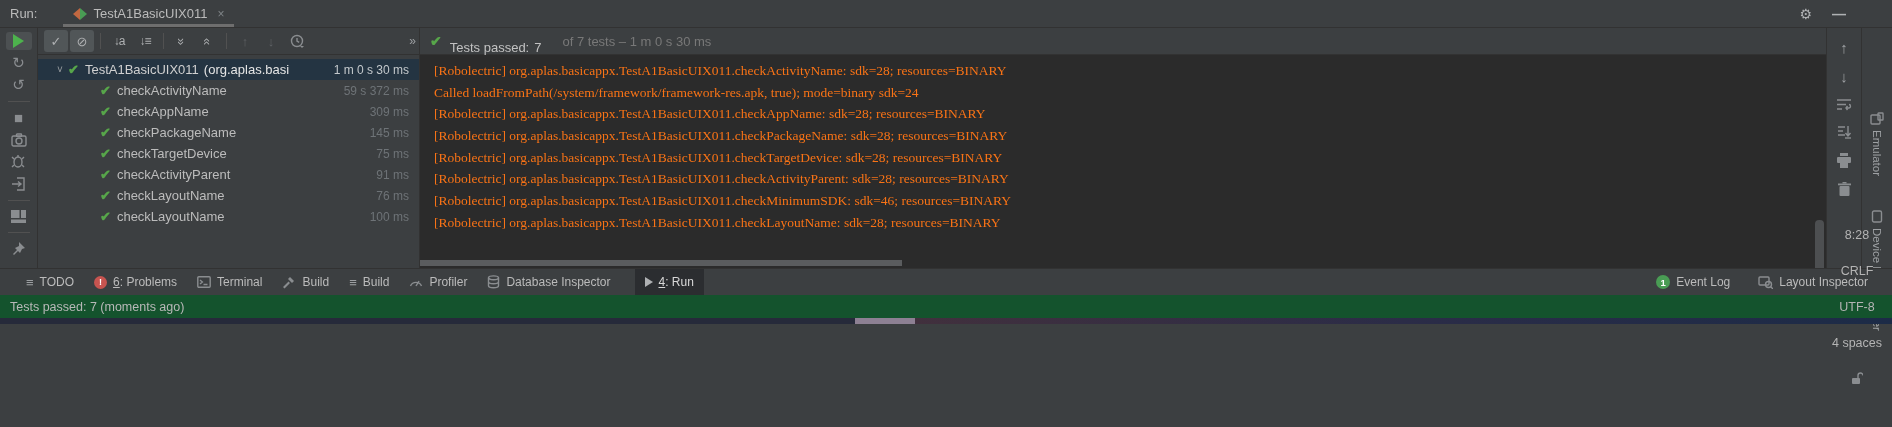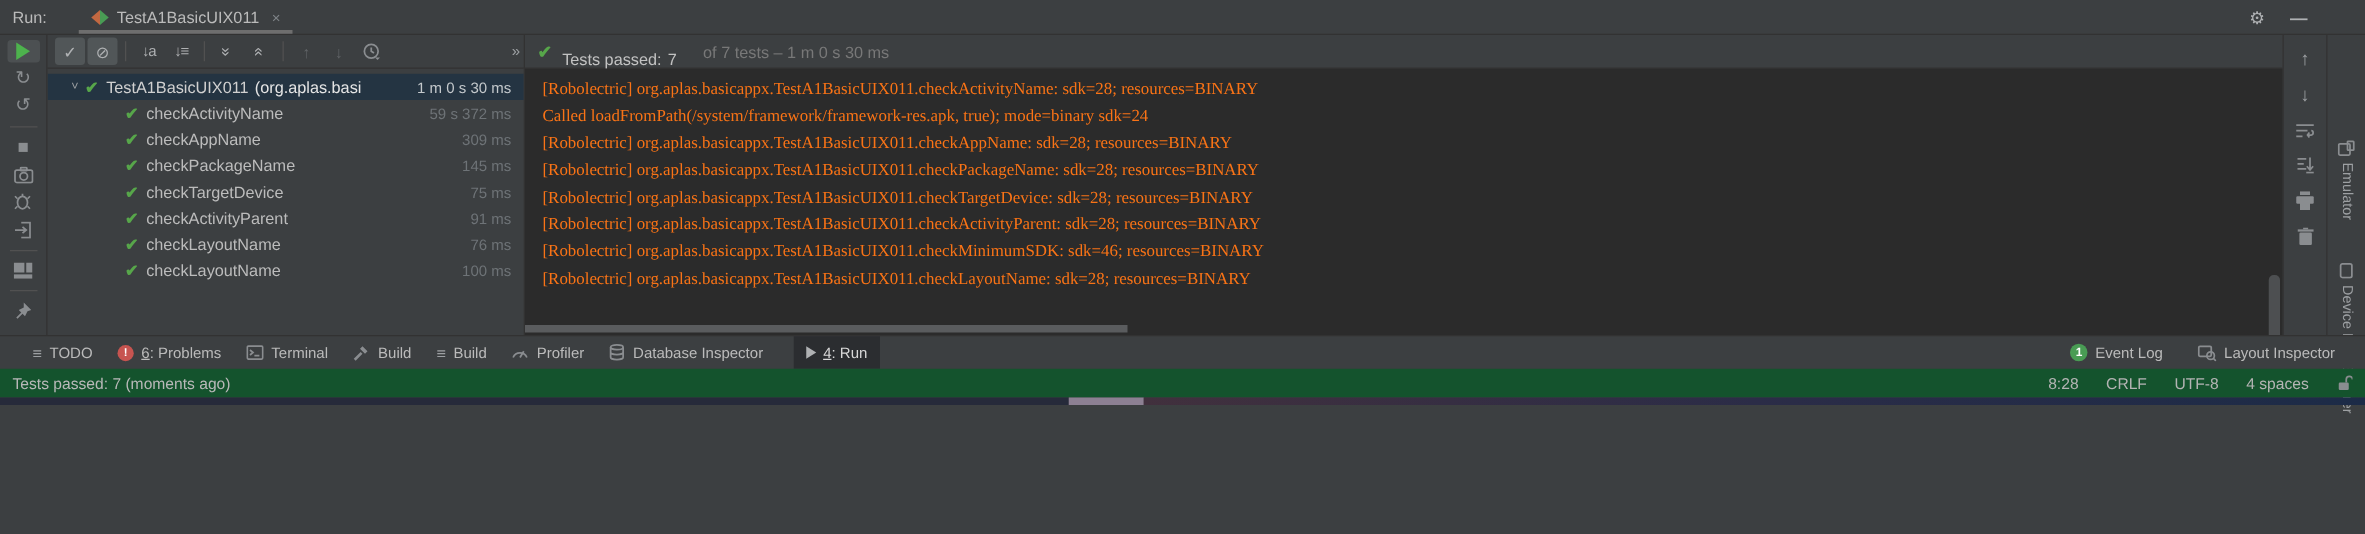--- a/index.html
+++ b/index.html
@@ -83,21 +83,21 @@
   .tool-tab.selected { background:#2b2d30; color:#d8d8d8; }
   .mnemonic { text-decoration:underline; }
   .badge-problem { width:13px; height:13px; border-radius:50%; background:#c75450; color:#fff; font-size:9px; font-weight:bold; display:flex; align-items:center; justify-content:center; }
   .badge-event { width:14px; height:14px; border-radius:50%; background:#499c54; color:#fff; font-size:9.5px; font-weight:bold; display:flex; align-items:center; justify-content:center; }
   .tt-icon { color:#9da0a3; font-size:13px; line-height:1; }
   .run-tab-tri { width:0; height:0; border-top:5px solid transparent; border-bottom:5px solid transparent; border-left:8px solid #afb1b3; }
   .tabs-right { margin-left:auto; display:flex; align-items:center; gap:8px; margin-right:14px; }
 
   
   .status { height:23px; flex:none; display:flex; align-items:center; padding:0 10px; font-size:12.5px; color:#b8b8b8; background:#14532d; }
-  .status-right { margin-left:auto; display:flex; align-items:center; gap:22px; color:#b4b4b4; }
+  .status-right { margin-left:auto; display:flex; align-items:center; gap:22px; color:#b4b4b4;flex-direction:column; }
 
   
   .strip { height:6px; flex:none; display:flex; }
   .strip-a { width:855px; background:#262a3a; }
   .strip-b { width:60px; background:#8d8093; }
   .strip-c { flex:1; background:linear-gradient(90deg,#41303d,#2b2c47,#1c2b47); }
 </style>
 </head>
 <body>
 

